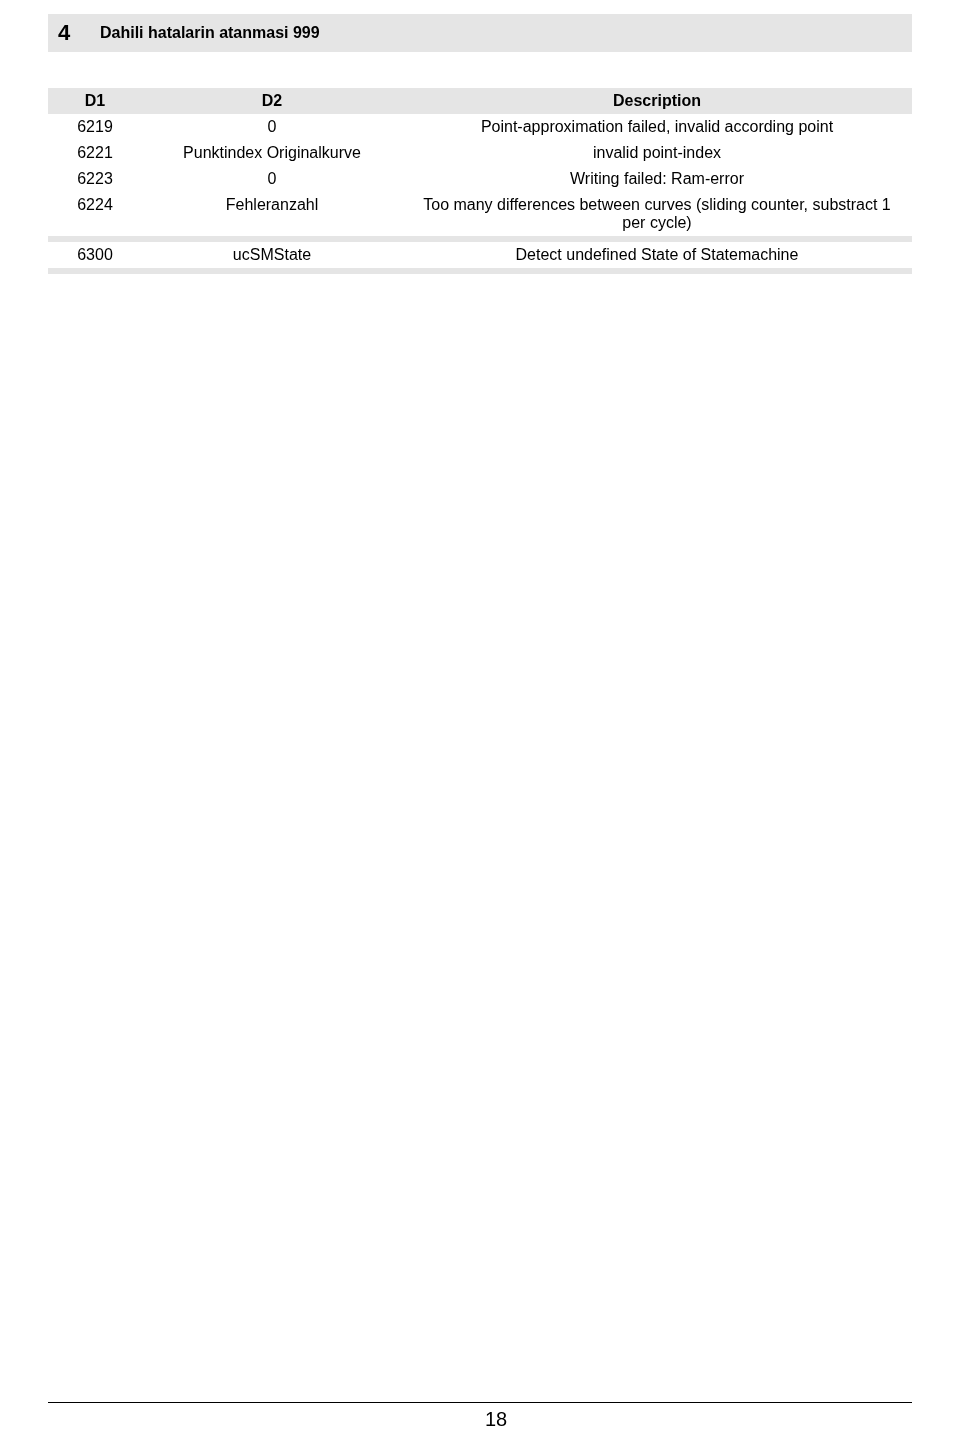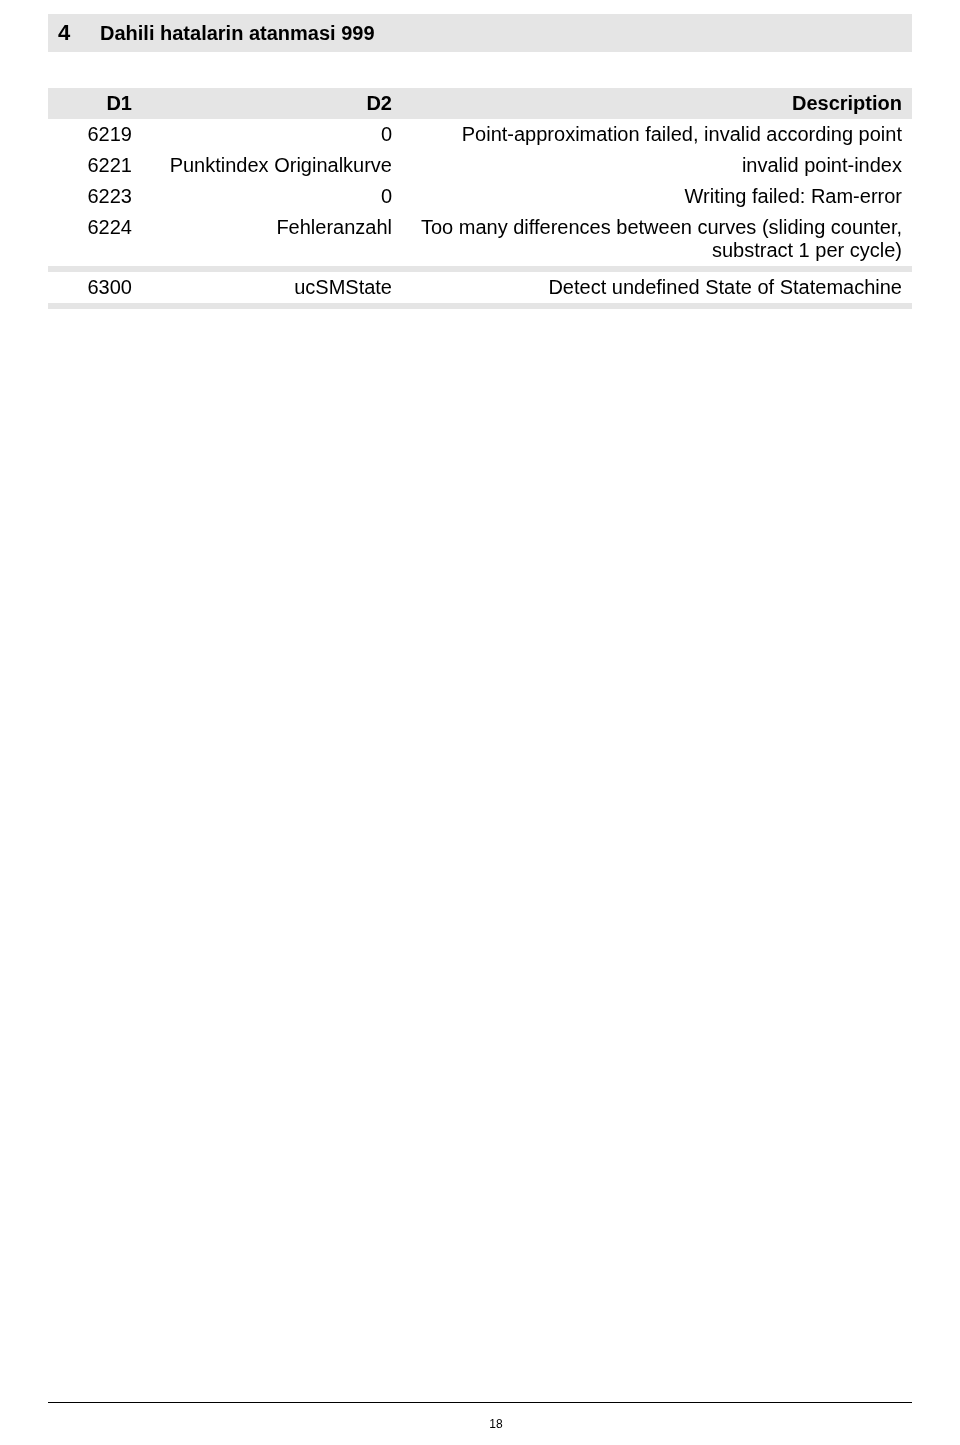--- a/index.html
+++ b/index.html
@@ -8,32 +8,32 @@
 
   .section-header {
     background: #e5e5e5;
     display: flex;
     align-items: center;
     padding: 6px 10px;
     margin-top: 14px;
     margin-bottom: 36px;
   }
   .section-number { font-size: 22px; font-weight: bold; width: 42px; }
-  .section-title  { font-size: 20px; font-weight: bold; }
+  .section-title  { font-size: 16px; font-weight: bold; }
 
   .tbl { width: 100%; border-collapse: collapse; table-layout: fixed; }
   .tbl col.c1 { width: 94px; }
   .tbl col.c2 { width: 260px; }
   .tbl col.c3 { width: auto; }
-  .tbl th, .tbl td { text-align: right; padding: 4px 10px; font-size: 20px; font-weight: normal; vertical-align: top; }
+  .tbl th, .tbl td { text-align: center; padding: 4px 10px; font-size: 16px; font-weight: normal; vertical-align: top; }
   .tbl th { background: #e5e5e5; font-weight: bold; }
   .tbl tr.sep td { background: #e5e5e5; height: 6px; padding: 0; }
 
   .footer-rule { position: absolute; left: 48px; right: 48px; bottom: 56px; border-top: 1px solid #000; }
-  .page-num { position: absolute; left: 0; right: 0; bottom: 28px; text-align: center; font-size: 12px; padding-left: 32px; }
+  .page-num { position: absolute; left: 0; right: 0; bottom: 28px; text-align: center; font-size: 20px; padding-left: 32px; }
 </style>
 </head>
 <body>
 
 <div class="page">
 
   <div class="section-header">
     <span class="section-number">4</span>
     <span class="section-title">Dahili hatalarin atanmasi 999</span>
   </div>

